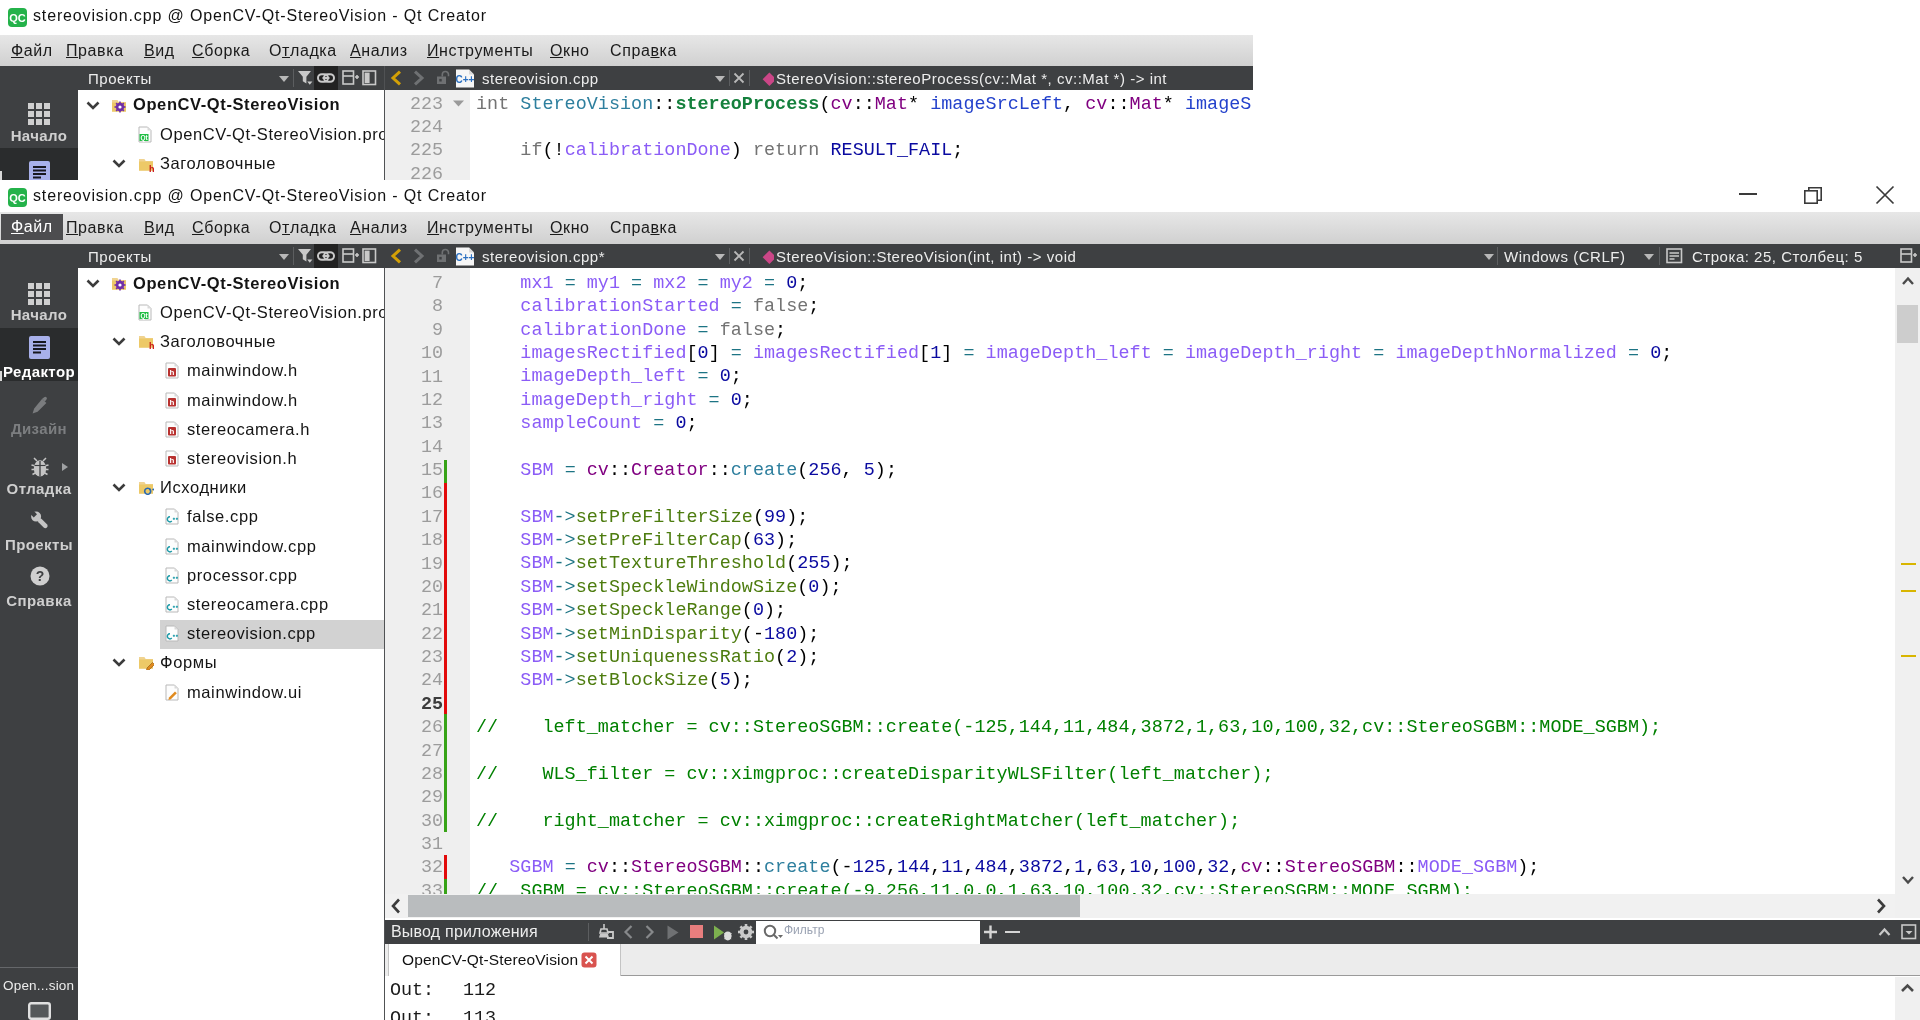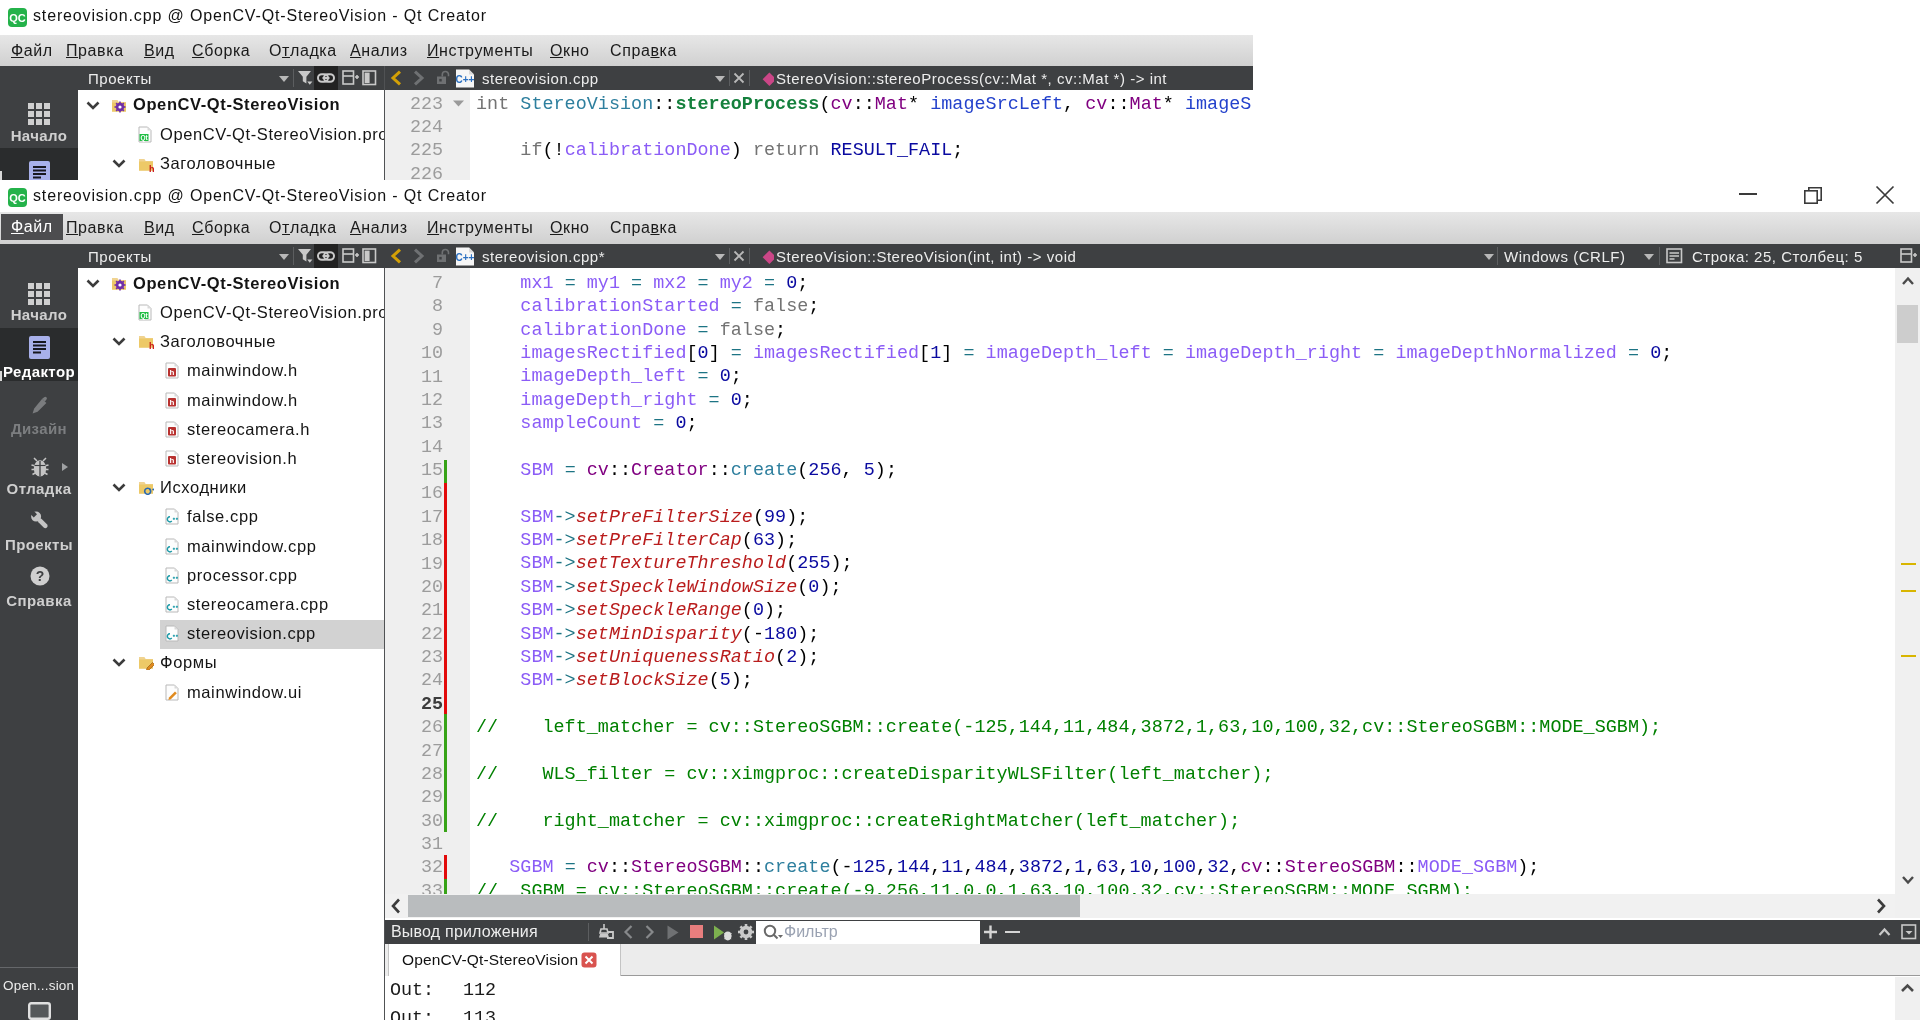--- a/index.html
+++ b/index.html
@@ -7,21 +7,21 @@
 .win{position:absolute;overflow:hidden}
 .menubar{background:linear-gradient(#e7e7e7,#d0d0d0)}
 .menuitem{position:absolute;top:0;height:100%;display:flex;align-items:center;color:#1a1a1a;font-size:16px;letter-spacing:.6px}
 .toolbar{background:#3e4042}
 .ttext{color:#ededed;font-size:15px;letter-spacing:.52px;white-space:nowrap}
 .sep{position:absolute;width:1px;background:#5c5e60}
 .code,.mono{font-family:"Liberation Mono",monospace;font-size:18.4px;line-height:23.37px;white-space:pre}
 .codeline{position:absolute;left:476px;white-space:pre;letter-spacing:.04px}
 .gut{position:absolute;color:#9c9c9c;text-align:right;white-space:pre}
 .m{color:#8b5cf6}.o{color:#1d7484}.k{color:#737373}.n{color:#0a0aa0}.t{color:#800080}
-.f{color:#b91c1c;font-style:italic}.fb{color:#2e7f9e}.fd{color:#15803d;font-weight:bold}
+.f{color:#4d7c0f;}.fb{color:#2e7f9e}.fd{color:#15803d;font-weight:bold}
 .c{color:#008000}.l{color:#2442cc}
 .sidebar{background:#3e4042}
 .modelbl{position:absolute;width:78px;text-align:center;color:#cfcfcf;font-size:15px;font-weight:bold;letter-spacing:.4px}
 .treerow{position:absolute;font-size:16.5px;color:#141414;letter-spacing:.6px;white-space:nowrap}
 </style></head>
 <body>
 
 <div class="win" id="w1" style="left:0;top:0;width:1253px;height:180px;background:#fff">
 
   <div class="abs" style="left:8px;top:8px;width:19px;height:19px">
@@ -785,21 +785,21 @@
         </svg>
       </div>
       <div class="abs" style="left:371px;top:0.5px;width:224px;height:23.5px;background:#fff"></div>
       <div class="abs" style="left:377px;top:4px">
         <svg width="22" height="17" style="">
           <circle cx="8" cy="7" r="5.2" fill="none" stroke="#6a6a6a" stroke-width="2"></circle>
           <line x1="11.8" y1="10.8" x2="15.5" y2="14.5" stroke="#6a6a6a" stroke-width="2"></line>
           <path d="M16 11 l2.5 3 l2.5 -3" fill="#6a6a6a"></path>
         </svg>
       </div>
-      <div class="abs" style="left:399px;top:3px;font-size:16px;color:#9aa2b2">Фильтр</div>
+      <div class="abs" style="left:399px;top:3px;font-size:12px;color:#9aa2b2">Фильтр</div>
       <div class="abs" style="left:598px;top:5px">
         <svg width="15" height="14" style="">
           <path d="M7.5 0.5 v13 M1 7 h13" stroke="#d5d5d5" stroke-width="2.4"></path>
         </svg>
       </div>
       <div class="abs" style="left:620px;top:11px;width:15px;height:2.4px;background:#d5d5d5"></div>
       <div class="abs" style="left:1493px;top:7px">
         <svg width="13" height="10" style="">
           <path d="M1.5 8 L6.5 2.5 L11.5 8" fill="none" stroke="#c9c9c9" stroke-width="2.2"></path>
         </svg>

